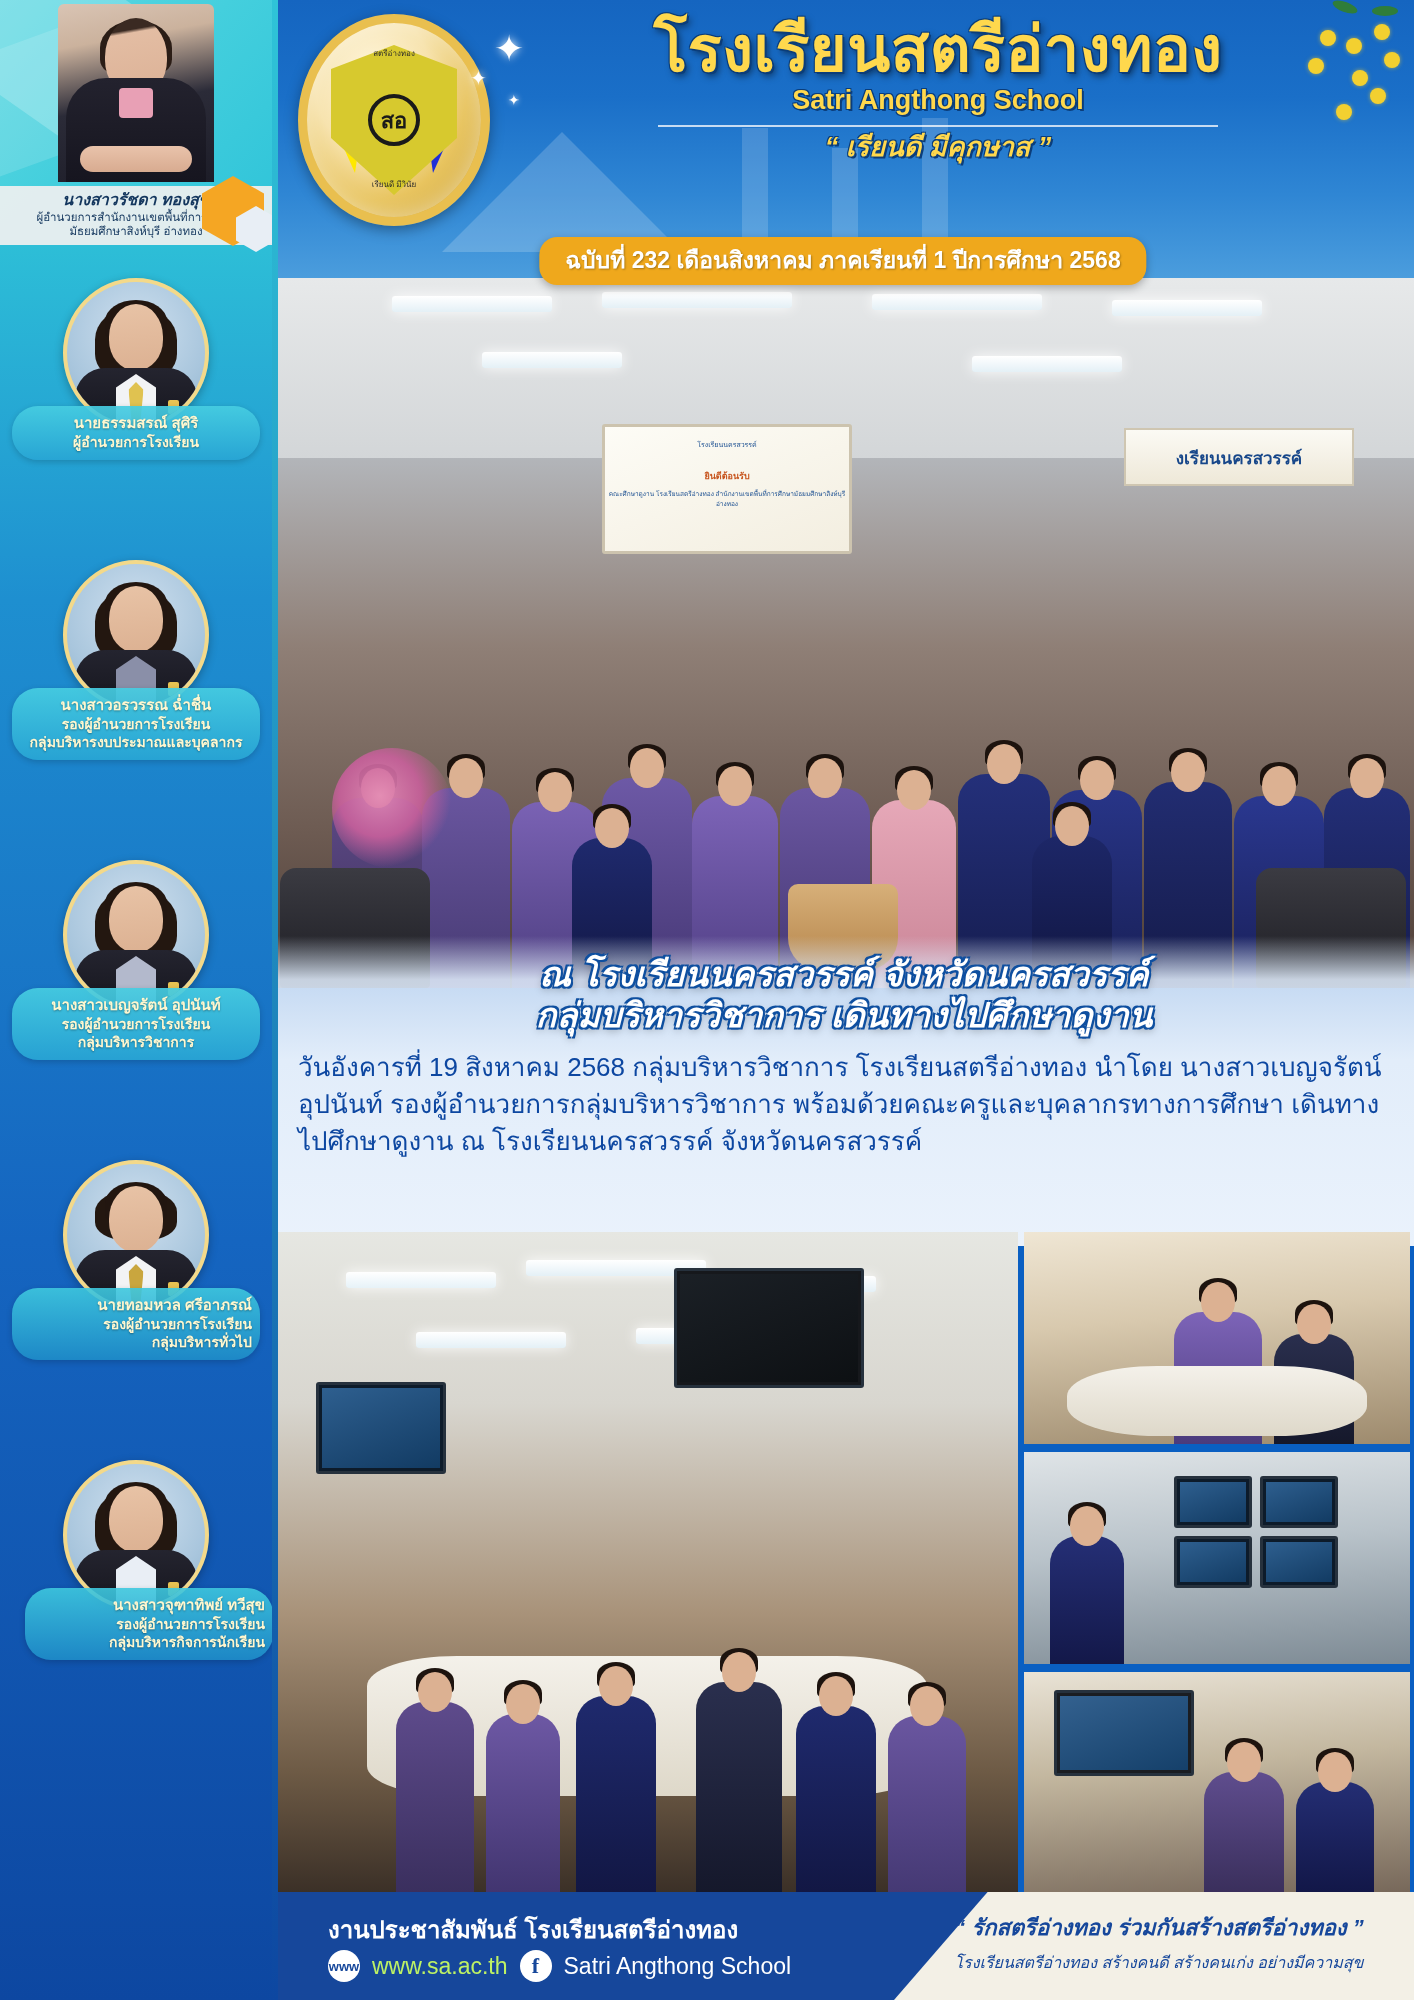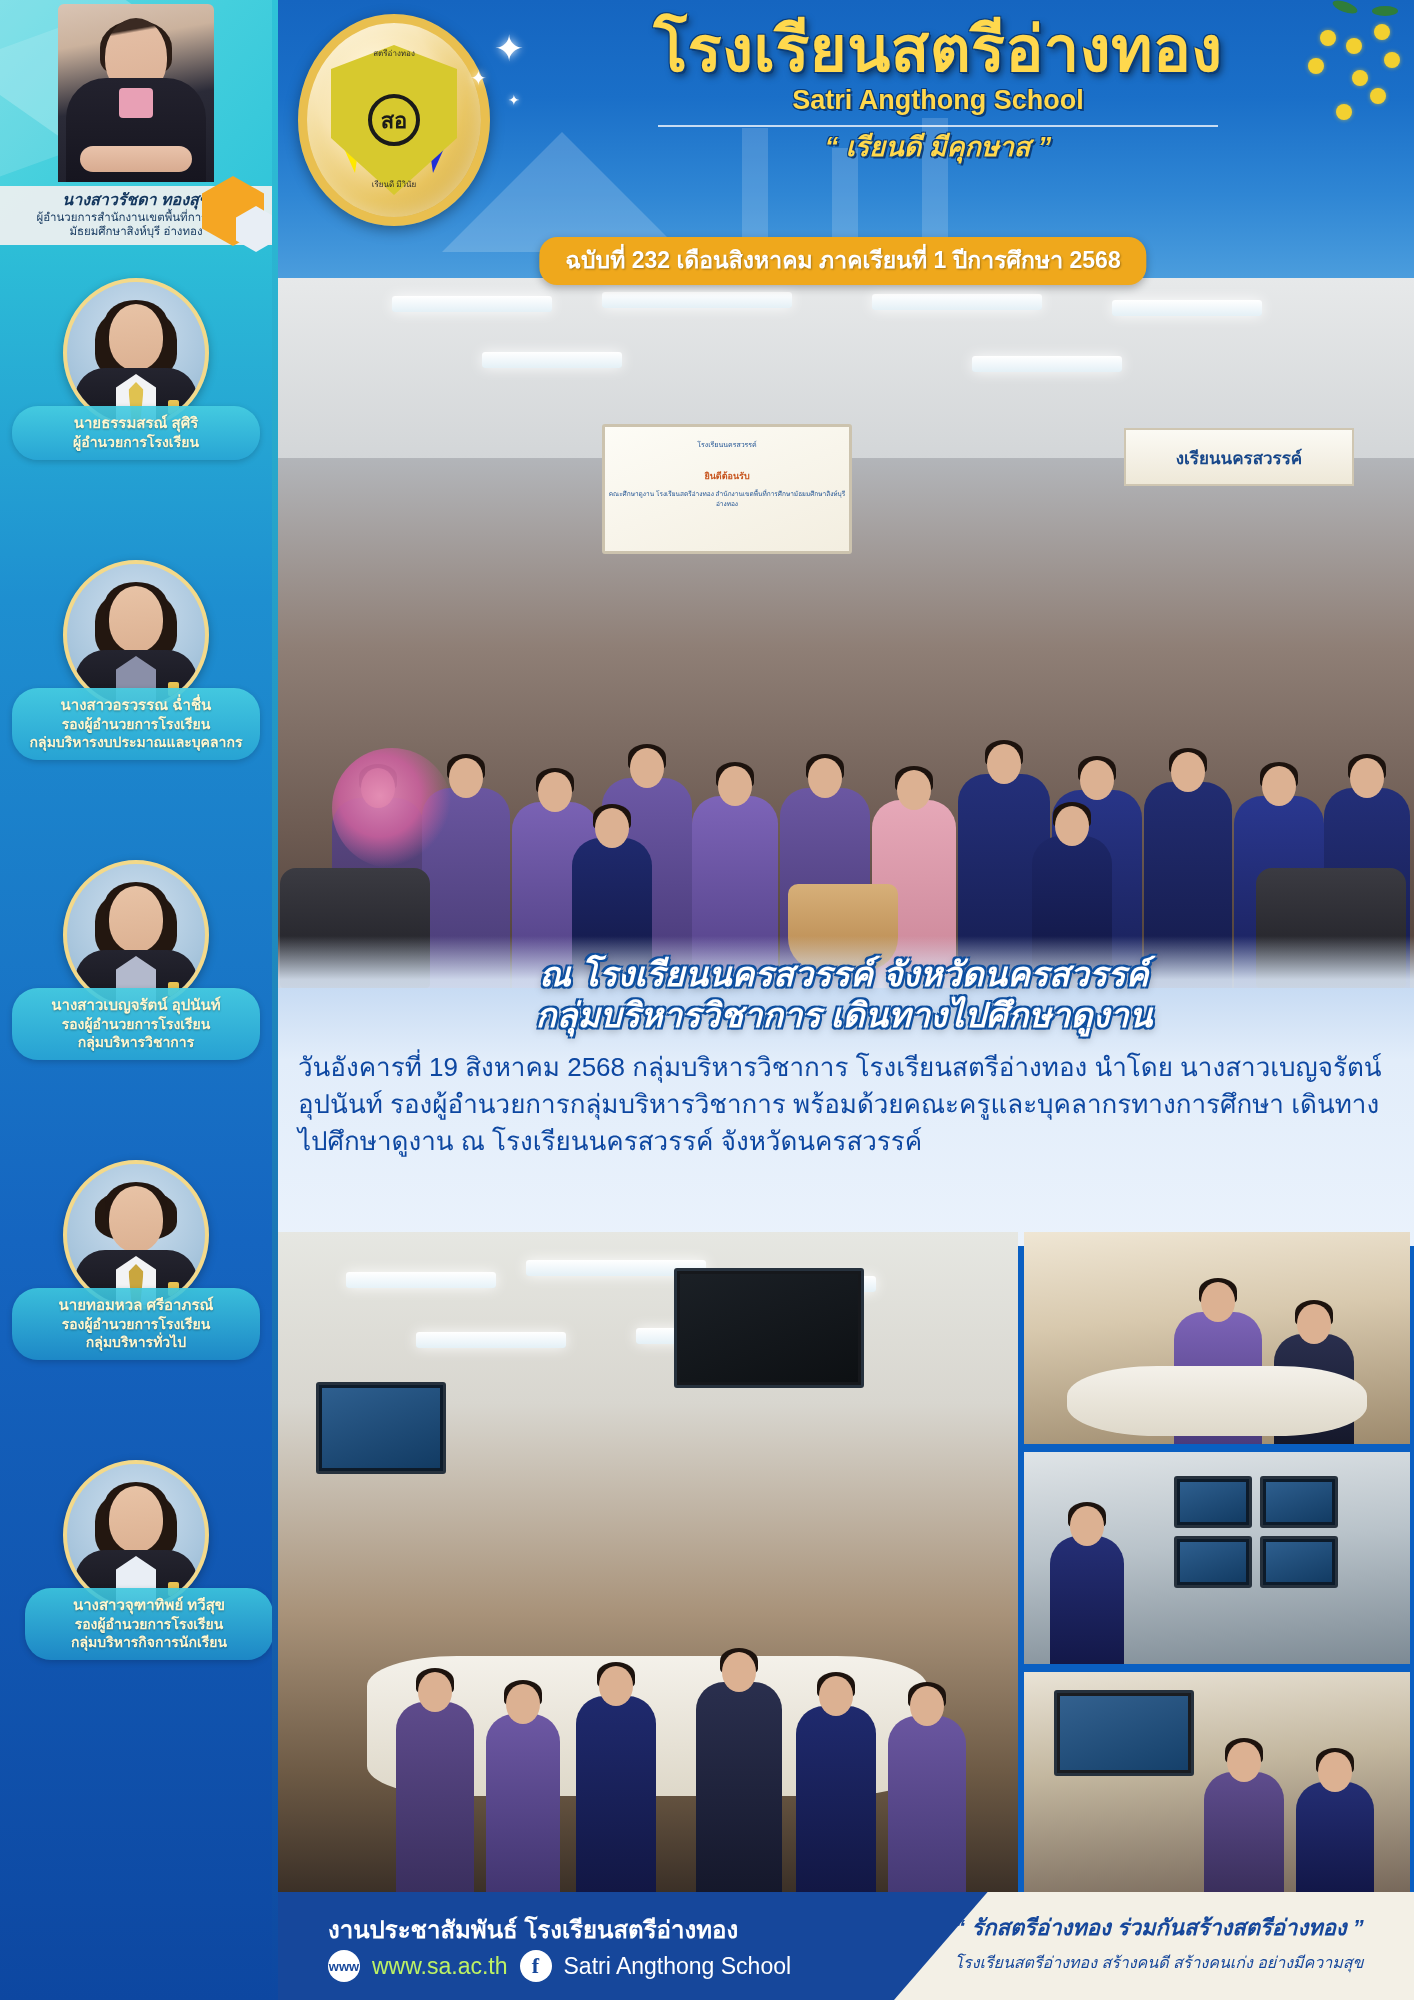--- a/index.html
+++ b/index.html
@@ -129,20 +129,21 @@
 
   .sb-caption {
     position:absolute; left:12px; width:248px;
     background: linear-gradient(180deg, rgba(70,205,225,.92) 0%, rgba(40,165,212,.92) 100%);
     border-radius: 26px; text-align:center;
     padding: 7px 8px 9px;
     box-shadow: 0 2px 6px rgba(0,0,0,.18);
   }
   .sb-caption.darkbg {
     background: linear-gradient(180deg, rgba(62,200,222,.9) 0%, rgba(30,140,200,.9) 100%);
+    text-align: right;
   }
   .sb-caption .nm {
     font-size: 15px; font-weight: 700; color:#fff7cf; line-height:1.3;
     text-shadow: 0 1px 2px rgba(0,0,0,.35);
   }
   .sb-caption .rl {
     font-size: 14px; font-weight:600; color:#fff7cf; line-height:1.3;
     text-shadow: 0 1px 2px rgba(0,0,0,.35);
   }
 

